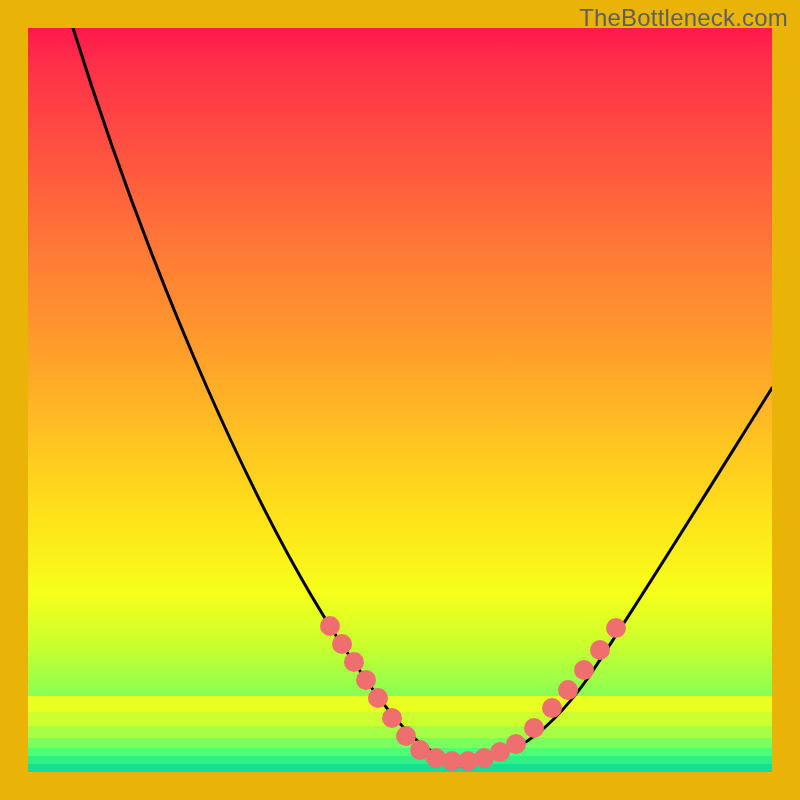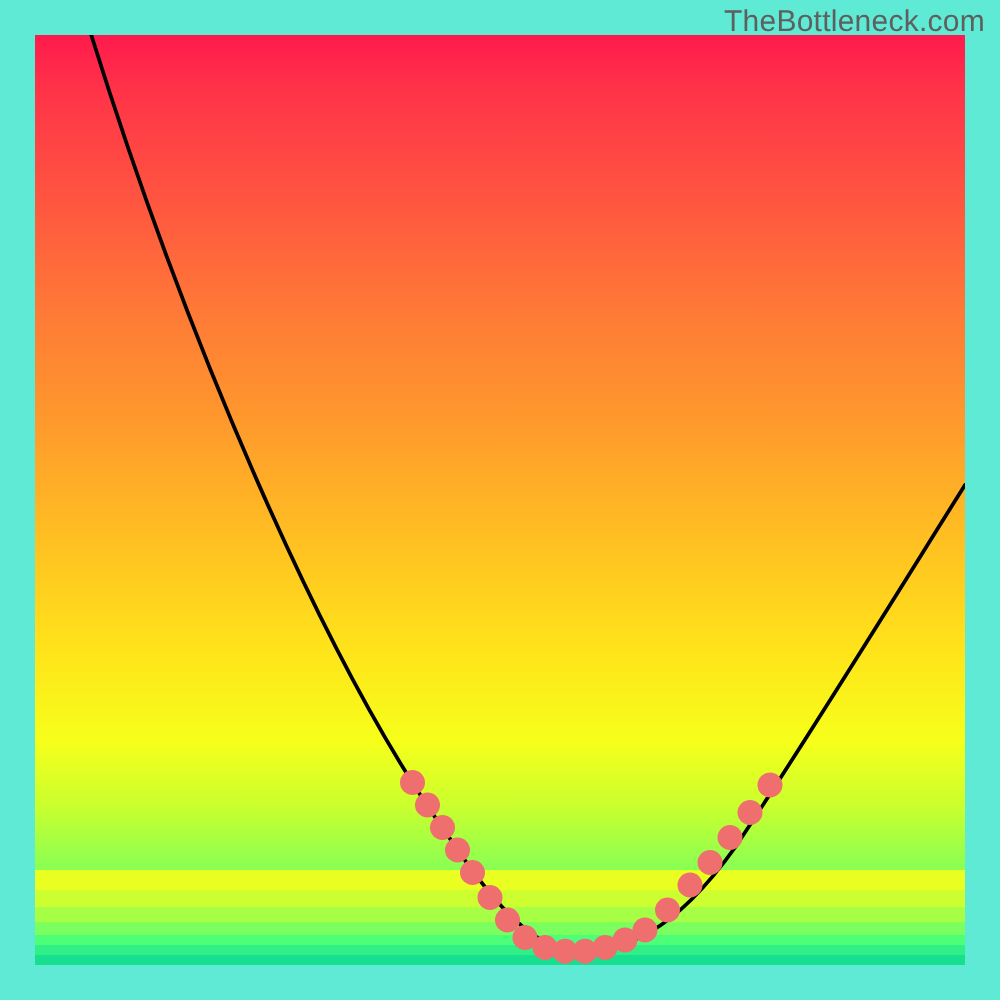--- a/index.html
+++ b/index.html
@@ -1,17 +1,17 @@
 <!DOCTYPE html>
 <html><head>
 <meta charset="utf-8">
 <style>
   * { margin: 0; padding: 0; box-sizing: border-box; }
   html, body { width: 800px; height: 800px; background: #000; overflow: hidden; font-family: Arial, Helvetica, sans-serif; }
-  .frame { position: relative; width: 800px; height: 800px; background: #5eead4; text-align: right; }
+  .frame { position: relative; width: 800px; height: 800px; background: #eab308; text-align: right; }
   .watermark { position: absolute; top: 4px; right: 12px; color: #5f5f5f; font-size: 24px; font-weight: 400; letter-spacing: 0.2px; }
   .plot { position: absolute; left: 28px; top: 28px; width: 744px; height: 744px; }
   .bg-gradient { position: absolute; inset: 0; background: linear-gradient(to bottom,
       #ff1a4d 0%,
       #ff3348 6%,
       #ff5640 18%,
       #ff7a36 30%,
       #ff9a2c 42%,
       #ffbf22 54%,
       #ffe31a 66%,

